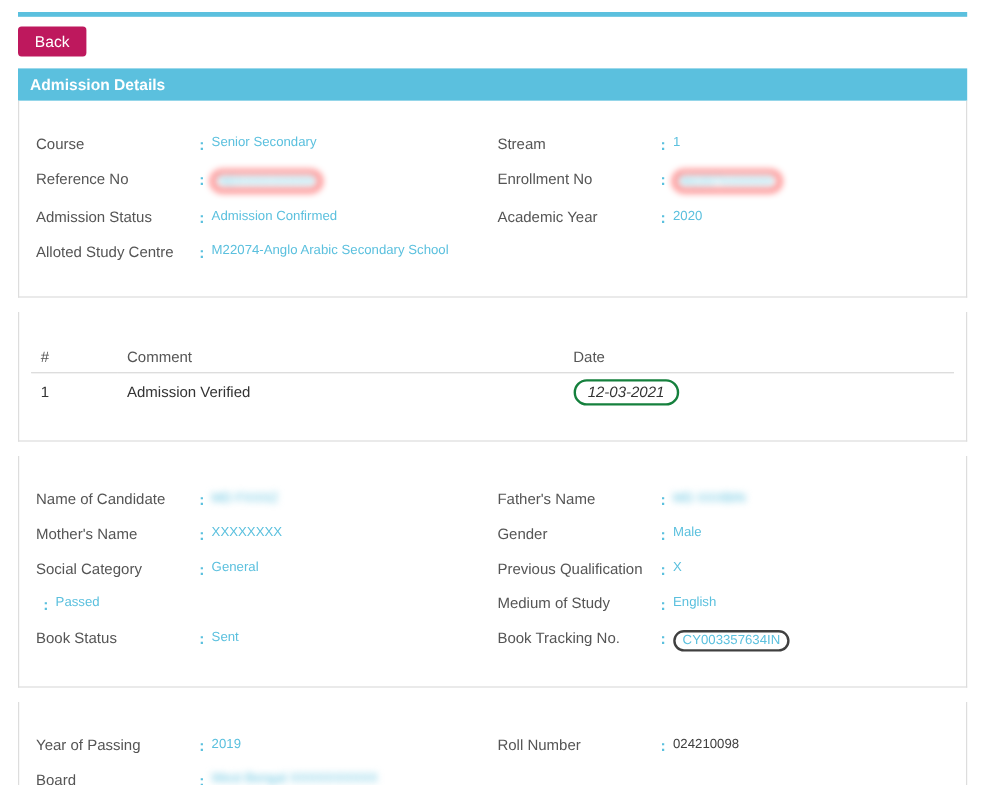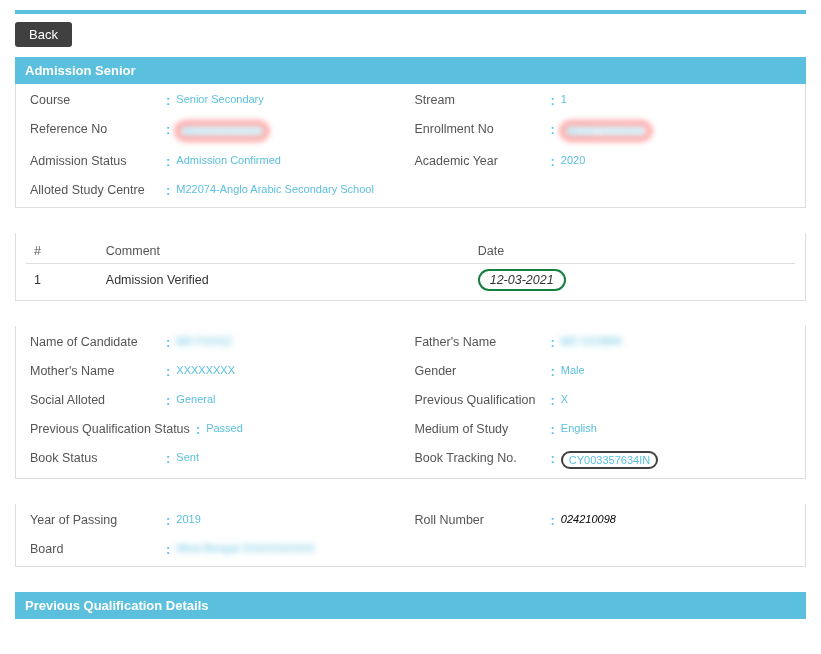--- a/index.html
+++ b/index.html
@@ -10,44 +10,44 @@
       color: #333;
     }
     .page-container {
       width: 821px;
       min-height: 654px;
       background: #fff;
       padding: 10px 15px 20px 15px;
       overflow: hidden;
     }
     .back-btn {
-      background: #404040;
+      background: #be185d;
       color: #fff;
       border: none;
       padding: 5px 14px;
       border-radius: 3px;
       cursor: pointer;
       font-size: 13px;
       margin-bottom: 10px;
       text-align: center;
     }
     .section-header {
       background: #5bc0de;
       color: #fff;
       padding: 6px 10px;
       font-weight: bold;
       font-size: 13px;
       margin-bottom: 0;
     }
     .section-body {
       border: 1px solid #ddd;
       border-top: none;
-      padding: 4px 10px;
+      padding: 24px 10px;
       background: #fff;
-      margin-bottom: 25px;
+      margin-bottom: 12px;
     }
     .row-grid {
       display: grid;
       grid-template-columns: 1fr 1fr;
       gap: 4px 0;
     }
     .field-row {
       display: flex;
       align-items: flex-start;
       padding: 5px 4px;
@@ -60,22 +60,21 @@
     .field-sep {
       color: #5bc0de;
       margin: 0 6px;
       font-weight: bold;
     }
     .field-value {
       color: #5bc0de;
       font-size: 11px;
     }
     .field-value.dark {
-      color: #000000;
-      font-style: italic;
+      color: #404040;
     }
     .field-value.blurred {
       filter: blur(3px);
       user-select: none;
     }
     .comments-table {
       width: 100%;
       border-collapse: collapse;
       margin-top: 2px;
     }
@@ -126,21 +125,21 @@
 </head>
 <body>
 
 <div class="page-container">
   <div class="top-border"></div>
 
   <button class="back-btn">Back</button>
 
   
   <div>
-    <div class="section-header">Admission Senior</div>
+    <div class="section-header">Admission Details</div>
     <div class="section-body">
       <div class="row-grid">
         <div class="field-row">
           <span class="field-label">Course</span>
           <span class="field-sep">:</span>
           <span class="field-value">Senior Secondary</span>
         </div>
         <div class="field-row">
           <span class="field-label">Stream</span>
           <span class="field-sep">:</span>
@@ -217,31 +216,30 @@
           <span class="field-label">Mother's Name</span>
           <span class="field-sep">:</span>
           <span class="field-value">XXXXXXXX</span>
         </div>
         <div class="field-row">
           <span class="field-label">Gender</span>
           <span class="field-sep">:</span>
           <span class="field-value">Male</span>
         </div>
         <div class="field-row">
-          <span class="field-label">Social Alloted</span>
+          <span class="field-label">Social Category</span>
           <span class="field-sep">:</span>
           <span class="field-value">General</span>
         </div>
         <div class="field-row">
           <span class="field-label">Previous Qualification</span>
           <span class="field-sep">:</span>
           <span class="field-value">X</span>
         </div>
         <div class="field-row">
-          <span class="field-label">Previous Qualification Status</span>
           <span class="field-sep">:</span>
           <span class="field-value">Passed</span>
         </div>
         <div class="field-row">
           <span class="field-label">Medium of Study</span>
           <span class="field-sep">:</span>
           <span class="field-value">English</span>
         </div>
         <div class="field-row">
           <span class="field-label">Book Status</span>

